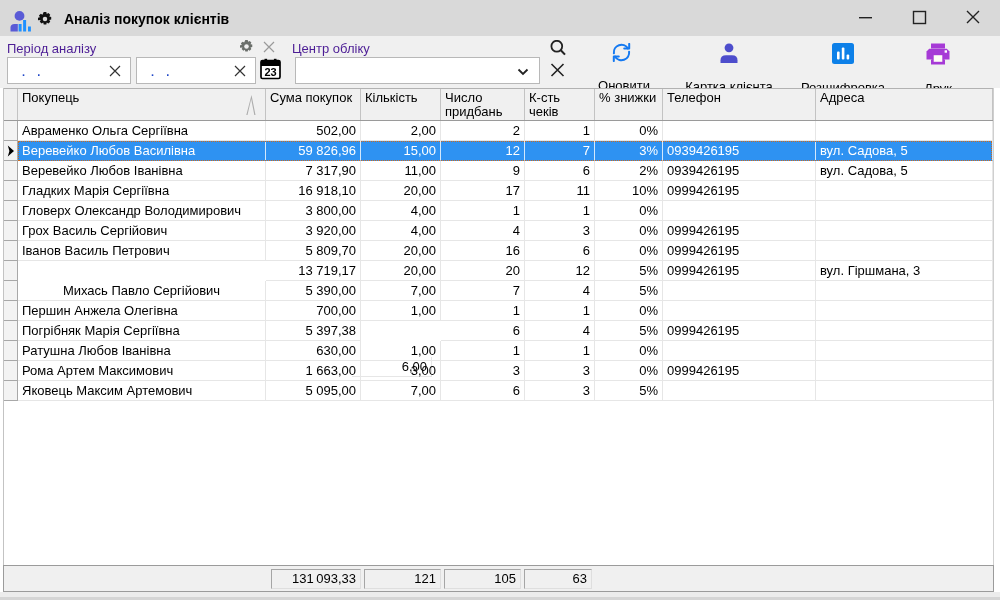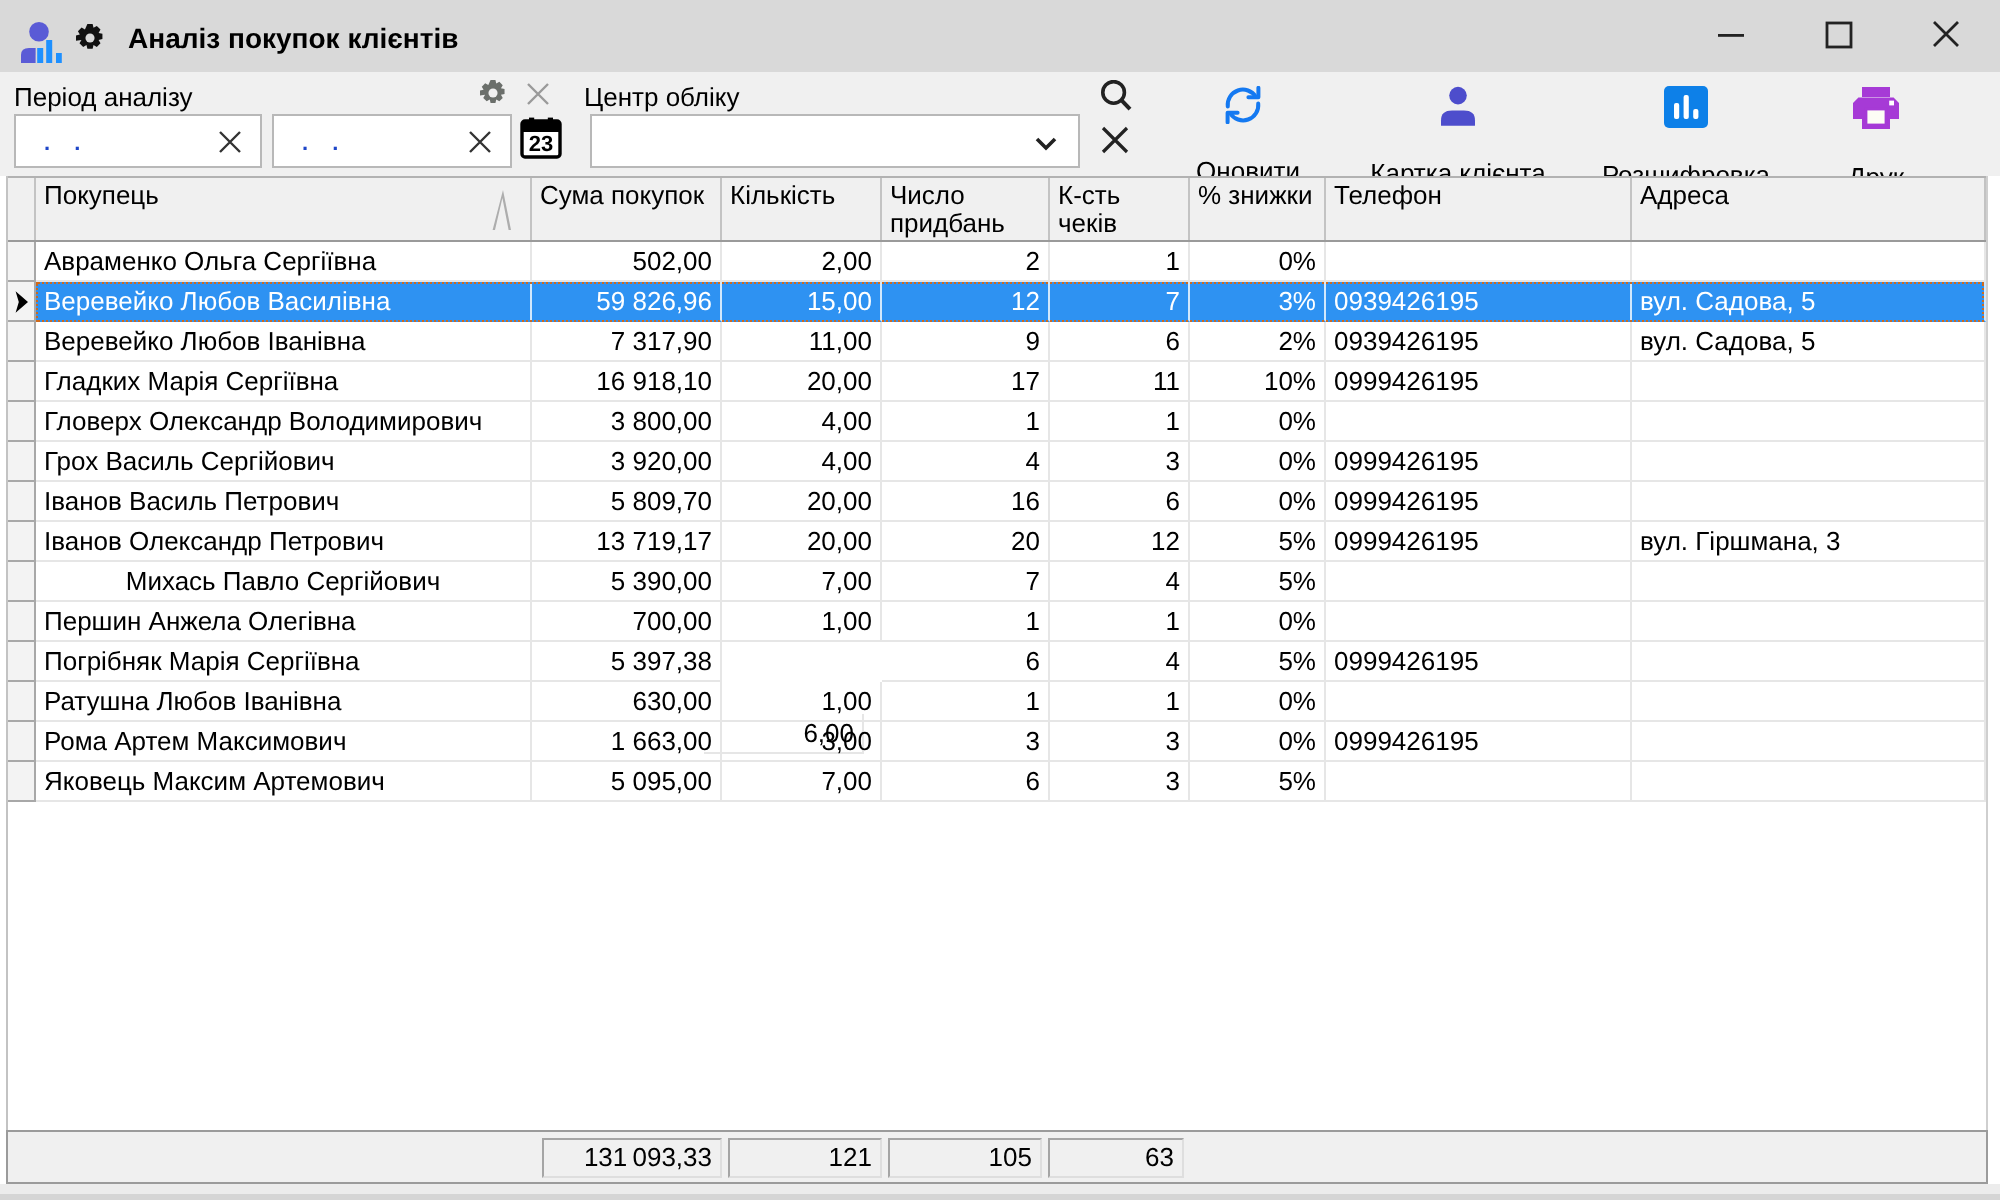--- a/index.html
+++ b/index.html
@@ -5,21 +5,21 @@
 * { margin:0; padding:0; box-sizing:border-box; }
 html,body { width:1000px; height:600px; overflow:hidden; }
 body { font-family:"Liberation Sans", sans-serif; font-size:13px; color:#000; background:#fff; position:relative; }
 .titlebar { position:absolute; left:0; top:0; width:1000px; height:36px; background:#d9d9d9; }
 .appicon { position:absolute; left:10px; top:11px; }
 .tgear { position:absolute; left:38px; top:12px; }
 .title { position:absolute; left:64px; top:11px; font-weight:bold; font-size:14px; }
 .winbtn { position:absolute; top:0; height:36px; width:46px; }
 svg { display:block; }
 .toolbar { position:absolute; left:0; top:36px; width:1000px; height:52px; background:#f0f0f0; }
-.lbl { position:absolute; color:#000000; font-size:13px; }
+.lbl { position:absolute; color:#4c1d95; font-size:13px; }
 .fld { position:absolute; top:57px; height:27px; background:#fff; border:1px solid #b8b8b8; }
 .dots { position:absolute; top:8px; color:#1e46c8; font-weight:bold; font-size:11px; letter-spacing:2px; }
 .xclr { position:absolute; top:6px; }
 .btn { position:absolute; top:43px; text-align:center; }
 .btn .cap { margin-top:16px; font-size:13px; }
 
 .grid { position:absolute; left:3px; top:88px; width:991px; height:478px; background:#fff; border-left:1px solid #c3c3c3; border-right:1px solid #cfcfcf; }
 .ghead { position:absolute; left:0; top:0; width:989px; height:33px; background:#f0f0f0; border-top:1px solid #b2b2b2; border-bottom:1px solid #9a9a9a; }
 .hcell { position:absolute; top:0; height:31px; border-right:1px solid #c3c3c3; font-size:13px; color:#000; padding:2px 0 0 4px; line-height:14px; }
 .row { position:absolute; left:0; width:989px; height:20px; }
@@ -234,21 +234,20 @@
         <div class="cell num" style="left: 262px; width: 95px;">5 809,70</div>
         <div class="cell num" style="left: 357px; width: 80px;">20,00</div>
         <div class="cell num" style="left: 437px; width: 84px;">16</div>
         <div class="cell num" style="left: 521px; width: 70px;">6</div>
         <div class="cell num" style="left: 591px; width: 68px;">0%</div>
         <div class="cell" style="left: 659px; width: 153px;">0999426195</div>
         <div class="cell" style="left: 812px; width: 177px;"></div>
       </div>
       <div class="row" style="top: 173px;">
         <div class="rowsel"></div>
-        <div class="cell" style="left: 14px; width: 248px;">Іванов Олександр Петрович</div>
         <div class="cell num" style="left: 262px; width: 95px;">13 719,17</div>
         <div class="cell num" style="left: 357px; width: 80px;">20,00</div>
         <div class="cell num" style="left: 437px; width: 84px;">20</div>
         <div class="cell num" style="left: 521px; width: 70px;">12</div>
         <div class="cell num" style="left: 591px; width: 68px;">5%</div>
         <div class="cell" style="left: 659px; width: 153px;">0999426195</div>
         <div class="cell" style="left: 812px; width: 177px;">вул. Гіршмана, 3</div>
       </div>
       <div class="row" style="top: 193px;">
         <div class="rowsel"></div>

